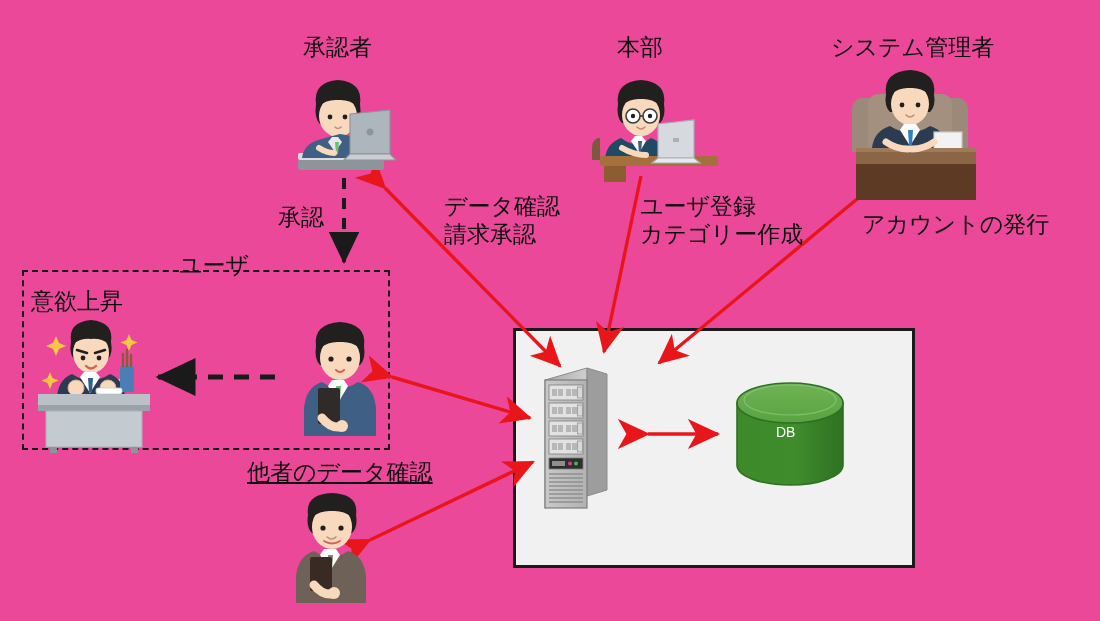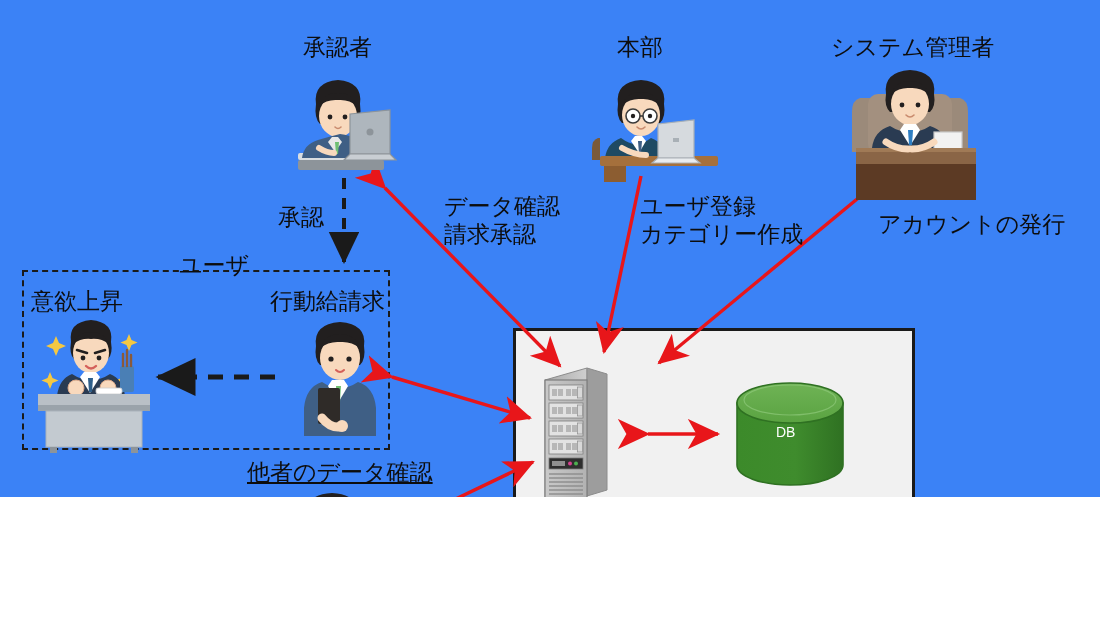--- a/index.html
+++ b/index.html
@@ -1,17 +1,17 @@
 <!DOCTYPE html>
 <html><head>
 <meta charset="utf-8">
 <style>
   html,body{margin:0;padding:0;background:#ffffff;}
   body{font-family:"Liberation Sans","DejaVu Sans",sans-serif;}
-  #stage{position:relative;width:1100px;height:497px;background:#3b82f6;overflow:hidden;}
+  #stage{position:relative;width:1100px;height:621px;background:#ec4899;overflow:hidden;}
   .lbl{position:absolute;color:#0d0d0d;font-size:23px;line-height:1.22;white-space:pre;font-family:"Liberation Sans","DejaVu Sans",sans-serif;}
   .svgroot{position:absolute;left:0;top:0;width:1100px;height:621px;pointer-events:none;}
   .serverbox{position:absolute;left:513px;top:328px;width:402px;height:240px;background:#f1f1f1;border:3px solid #1a1a1a;box-sizing:border-box;}
   .userbox{position:absolute;left:22px;top:270px;width:368px;height:180px;border:2.5px dashed #1a1a1a;box-sizing:border-box;background:transparent;}
 </style>
 </head>
 <body>
 
 <div id="stage">
 
@@ -271,28 +271,27 @@
   <div class="lbl" style="left:617px;top:33px;">本部</div>
 
   <div class="lbl" style="left:831px;top:33px;">システム管理者</div>
 
   <div class="lbl" style="left:278px;top:203px;">承認</div>
 
   <div class="lbl" style="left:179px;top:243px;margin-top:8px;">ユーザ</div>
 
   <div class="lbl" style="left:31px;top:287px;">意欲上昇</div>
 
-  <div class="lbl" style="left:270px;top:287px;">行動給請求</div>
 
   <div class="lbl" style="left:444px;top:192px;">データ確認
 請求承認</div>
 
   <div class="lbl" style="left:640px;top:192px;">ユーザ登録
 カテゴリー作成</div>
 
-  <div class="lbl" style="left:862px;top:210px;margin-left:16px;">アカウントの発行</div>
+  <div class="lbl" style="left:862px;top:210px;">アカウントの発行</div>
 
   <div class="lbl" style="left:247px;top:458px;text-decoration:underline;">他者のデータ確認</div>
 
 
   <div class="lbl" style="left:776px;top:424px;color:#ffffff;font-size:14px;">DB</div>
 
 </div>
 
 </body></html>

